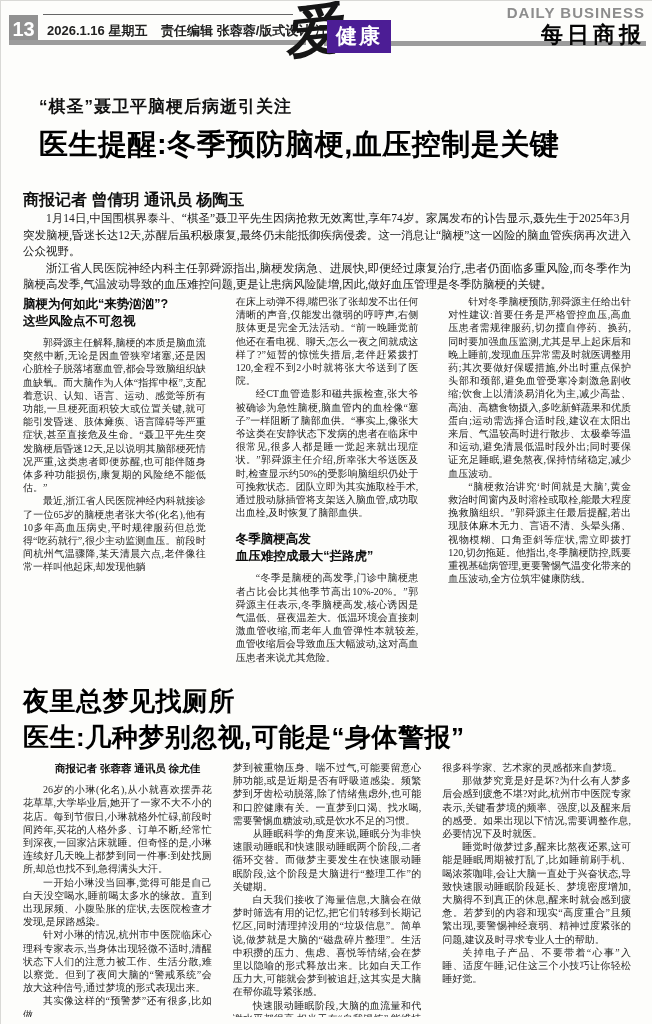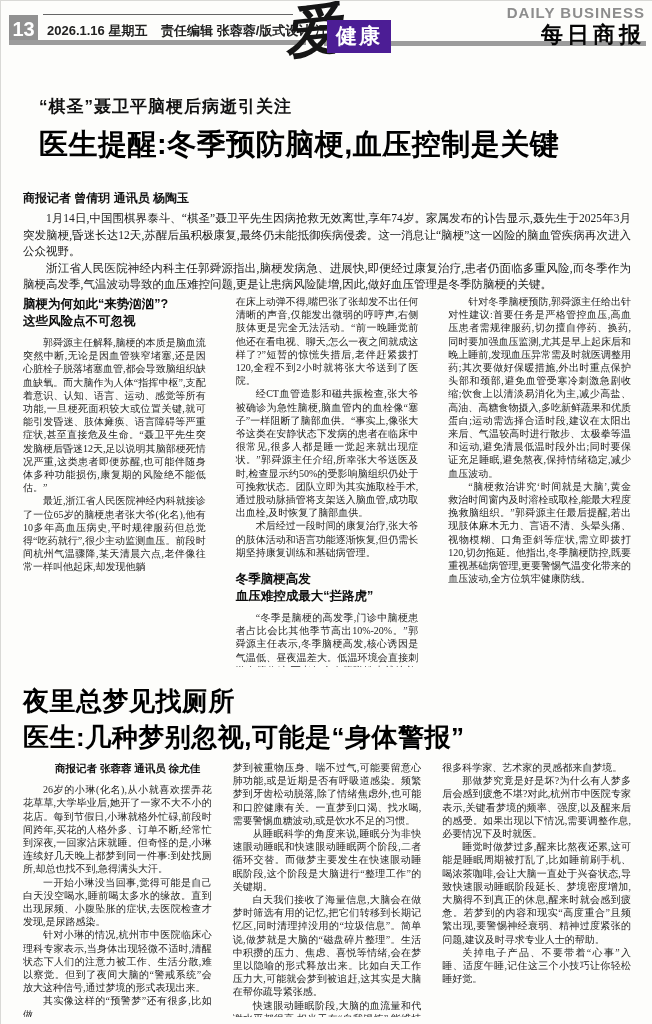--- a/index.html
+++ b/index.html
@@ -43,21 +43,21 @@
   }
   
   .a1{position:absolute; left:22px; top:94px; width:608px;margin-left:16px;}
   .a1 .kicker{font-family:"Liberation Sans",sans-serif; font-size:17px; font-weight:bold; color:#111; letter-spacing:1px;}
   .a1 .headline{
     font-family:"Liberation Sans",sans-serif; font-size:29px; font-weight:bold; color:#000;
     margin-top:7px; white-space:nowrap; letter-spacing:0.5px;
   }
   .a1-byline{
     position:absolute; left:22px; top:189px;
-    font-family:"Liberation Sans",sans-serif; font-weight:bold; font-size:12px; color:#111;
+    font-family:"Liberation Sans",sans-serif; font-weight:bold; font-size:16px; color:#111;
   }
   .a1-lead{position:absolute; left:22px; top:209px; width:608px; font-size:11.5px; line-height:16.5px; text-align:justify; color:#191919;}
   .a1-lead p{margin:0; text-indent:2em;}
   .a1-body{position:absolute; left:22px; top:294px; width:608px; height:372px; display:flex; gap:30px; overflow:hidden;}
   
   .col{flex:1 1 0; min-width:0; font-size:10px; line-height:13.2px; text-align:justify; color:#1e1e1e;}
   .col .para{margin:0; text-indent:2em;}
   .col .para.noindent{text-indent:0;}
   .col .subhead{
     font-family:"Liberation Sans",sans-serif; font-weight:bold; font-size:12.5px;
@@ -108,21 +108,20 @@
         <div class="subhead">
           <div>脑梗为何如此“来势汹汹”?</div>
           <div>这些风险点不可忽视</div>
         </div>
         <p class="para">郭舜源主任解释,脑梗的本质是脑血流突然中断,无论是因血管狭窄堵塞,还是因心脏栓子脱落堵塞血管,都会导致脑组织缺血缺氧。而大脑作为人体“指挥中枢”,支配着意识、认知、语言、运动、感觉等所有功能,一旦梗死面积较大或位置关键,就可能引发昏迷、肢体瘫痪、语言障碍等严重症状,甚至直接危及生命。“聂卫平先生突发脑梗后昏迷12天,足以说明其脑部梗死情况严重,这类患者即便苏醒,也可能伴随身体多种功能损伤,康复期的风险绝不能低估。”</p>
         <p class="para">最近,浙江省人民医院神经内科就接诊了一位65岁的脑梗患者张大爷(化名),他有10多年高血压病史,平时规律服药但总觉得“吃药就行”,很少主动监测血压。前段时间杭州气温骤降,某天清晨六点,老伴像往常一样叫他起床,却发现他躺</p>
       </div>
       <div class="col">
         <p class="para noindent">在床上动弹不得,嘴巴张了张却发不出任何清晰的声音,仅能发出微弱的哼哼声,右侧肢体更是完全无法活动。“前一晚睡觉前他还在看电视、聊天,怎么一夜之间就成这样了?”短暂的惊慌失措后,老伴赶紧拨打120,全程不到2小时就将张大爷送到了医院。</p>
         <p class="para">经CT血管造影和磁共振检查,张大爷被确诊为急性脑梗,脑血管内的血栓像“塞子”一样阻断了脑部血供。“事实上,像张大爷这类在安静状态下发病的患者在临床中很常见,很多人都是睡一觉起来就出现症状。”郭舜源主任介绍,所幸张大爷送医及时,检查显示约50%的受影响脑组织仍处于可挽救状态。团队立即为其实施取栓手术,通过股动脉插管将支架送入脑血管,成功取出血栓,及时恢复了脑部血供。</p>
-        <p class="para">术后经过一段时间的康复治疗,张大爷的肢体活动和语言功能逐渐恢复,但仍需长期坚持康复训练和基础病管理。</p>
         <div class="subhead spaced">
           <div>冬季脑梗高发</div>
           <div>血压难控成最大“拦路虎”</div>
         </div>
         <p class="para">“冬季是脑梗的高发季,门诊中脑梗患者占比会比其他季节高出10%-20%。”郭舜源主任表示,冬季脑梗高发,核心诱因是气温低、昼夜温差大。低温环境会直接刺激血管收缩,而老年人血管弹性本就较差,血管收缩后会导致血压大幅波动,这对高血压患者来说尤其危险。</p>
       </div>
       <div class="col">
         <p class="para">针对冬季脑梗预防,郭舜源主任给出针对性建议:首要任务是严格管控血压,高血压患者需规律服药,切勿擅自停药、换药,同时要加强血压监测,尤其是早上起床后和晚上睡前,发现血压异常需及时就医调整用药;其次要做好保暖措施,外出时重点保护头部和颈部,避免血管受寒冷刺激急剧收缩;饮食上以清淡易消化为主,减少高盐、高油、高糖食物摄入,多吃新鲜蔬果和优质蛋白;运动需选择合适时段,建议在太阳出来后、气温较高时进行散步、太极拳等温和运动,避免清晨低温时段外出;同时要保证充足睡眠,避免熬夜,保持情绪稳定,减少血压波动。</p>
         <p class="para">“脑梗救治讲究‘时间就是大脑’,黄金救治时间窗内及时溶栓或取栓,能最大程度挽救脑组织。”郭舜源主任最后提醒,若出现肢体麻木无力、言语不清、头晕头痛、视物模糊、口角歪斜等症状,需立即拨打120,切勿拖延。他指出,冬季脑梗防控,既要重视基础病管理,更要警惕气温变化带来的血压波动,全方位筑牢健康防线。</p>
       </div>

